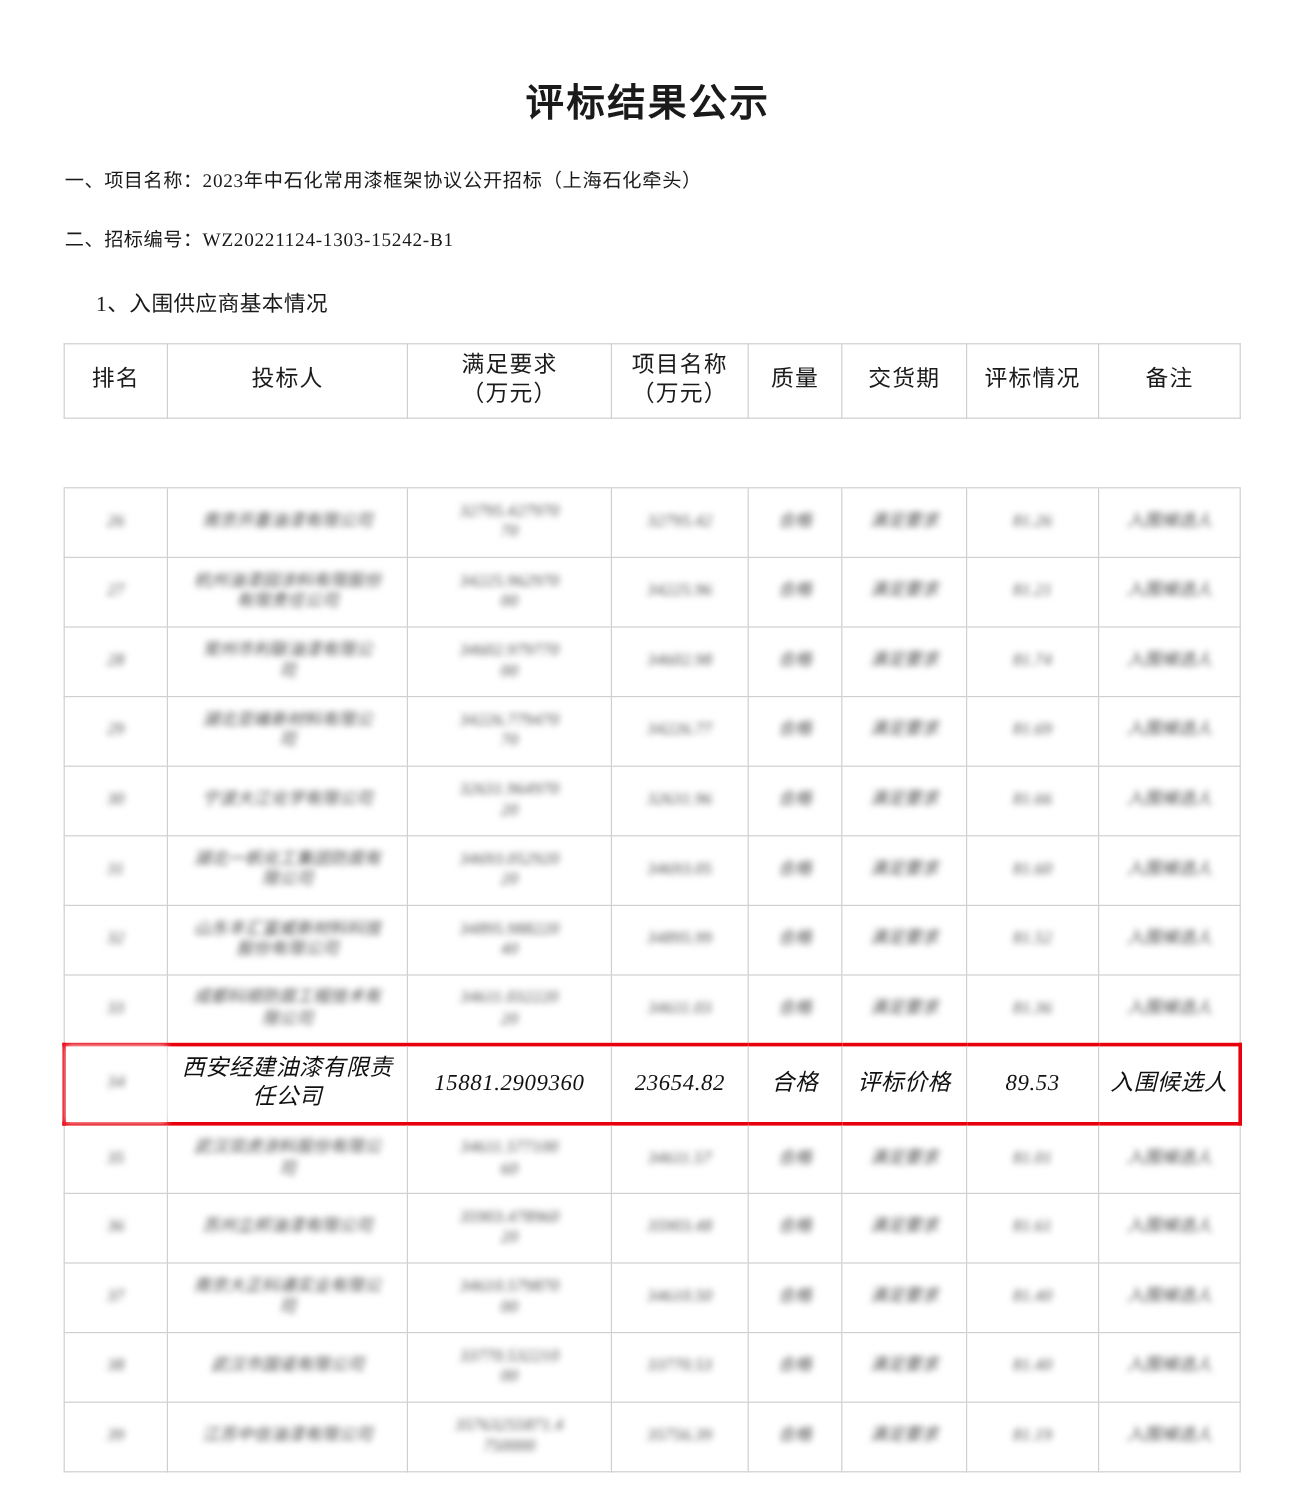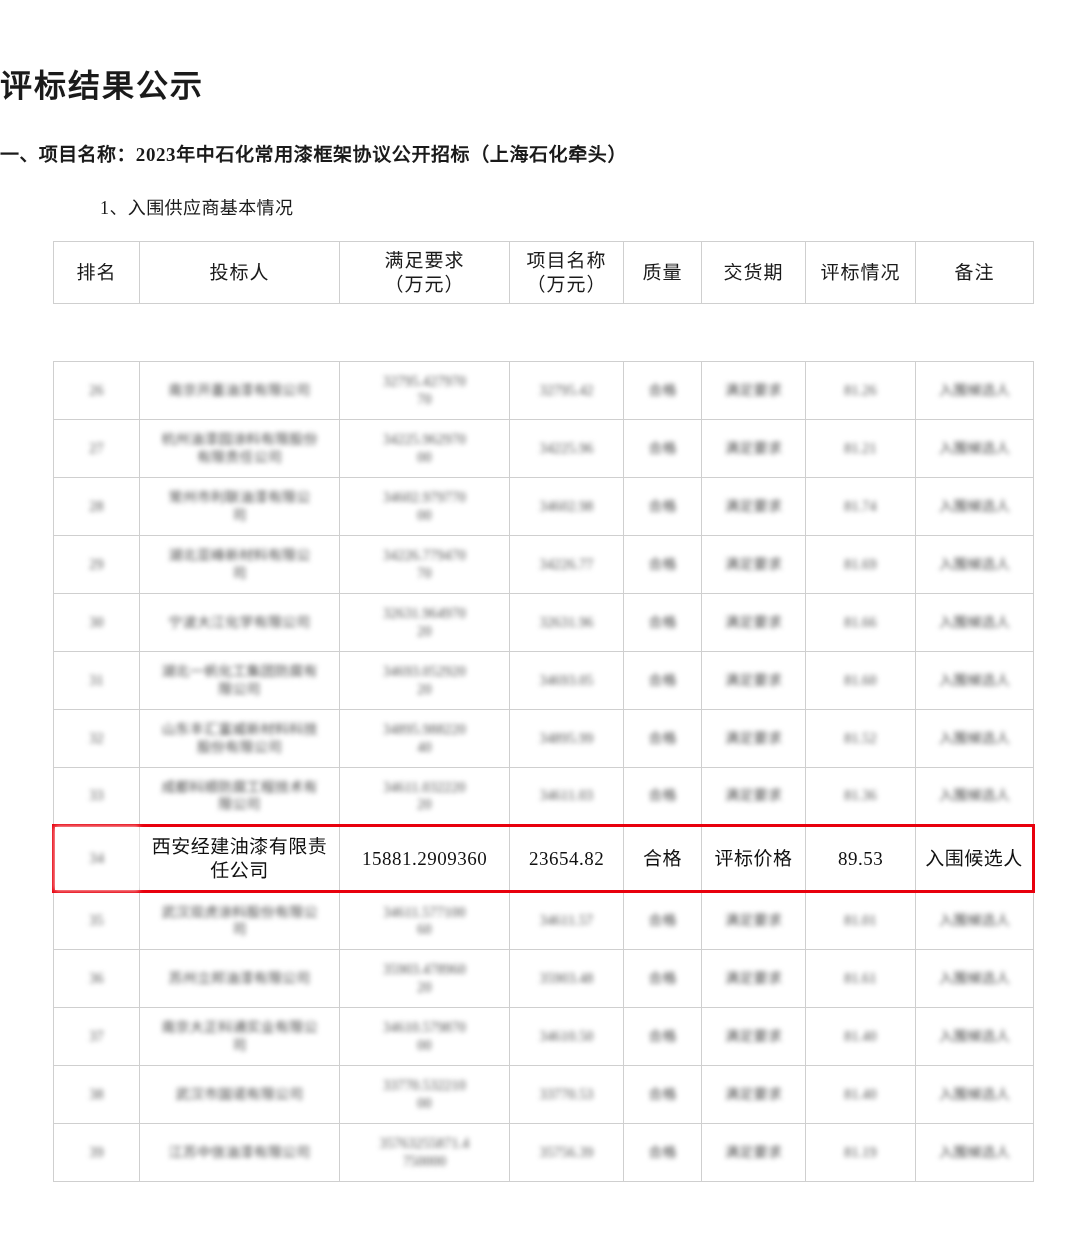--- a/index.html
+++ b/index.html
@@ -16,41 +16,42 @@
   }
   .page {
     position: relative;
     width: 1080px;
     min-height: 1249px;
     padding: 0;
     box-sizing: border-box;
     background: #fff;
   }
   .doc-title {
+    text-align: center;
     font-size: 32px;
     font-weight: bold;
     letter-spacing: 2px;
     margin: 60px 0 34px 0;
     font-family: "Liberation Serif", "DejaVu Serif", serif;
   }
   .line {
-    font-size: 19px;
+    font-size: 16px;
     line-height: 1.55;
     margin: 0 0 24px 0;
+    padding-left: 54px;
     letter-spacing: 0.4px;
-    font-weight: bold;
   }
   .line .mono-val {
     font-family: "Liberation Serif", "DejaVu Serif", serif;
     letter-spacing: 0.6px;
   }
   .subline {
     font-size: 18px;
     margin: 0 0 22px 0;
-    padding-left: 100px;
+    padding-left: 80px;
     letter-spacing: 0.4px;
   }
   .table-wrap {
     padding: 0 48px 0 52px;
   }
   table.bid {
     border-collapse: collapse;
     width: 980px;
     table-layout: fixed;
     font-size: 16px;
@@ -73,21 +74,21 @@
   
   col.c-rank   { width: 86px; }
   col.c-bidder { width: 200px; }
   col.c-price  { width: 170px; }
   col.c-eval   { width: 114px; }
   col.c-qual   { width: 78px; }
   col.c-deliv  { width: 104px; }
   col.c-score  { width: 110px; }
   col.c-note   { width: 118px; }
 
-  tbody tr { height: 58px; }
+  tbody tr { height: 58px; font-style: italic; }
   tbody td { font-size: 15px; line-height: 1.3; }
 
   
   tr.blur td {
     color: #4a4a4a;
     filter: blur(2.6px);
     -webkit-filter: blur(2.6px);
     font-size: 14px;
     letter-spacing: 0.2px;
   }
@@ -137,20 +138,23 @@
 <body>
 
 <div class="page">
 
   <div class="doc-title">评标结果公示</div>
 
   <p class="line">
     <span>一、项目名称：</span><span class="mono-val">2023年中石化常用漆框架协议公开招标（上海石化牵头）</span>
   </p>
 
+  <p class="line">
+    <span>二、招标编号：</span><span class="mono-val">WZ20221124-1303-15242-B1</span>
+  </p>
 
 
   <p class="subline">1、入围供应商基本情况</p>
 
   <div class="table-wrap">
     <table class="bid">
       <colgroup>
         <col class="c-rank">
           <col class="c-bidder">
           <col class="c-price">

